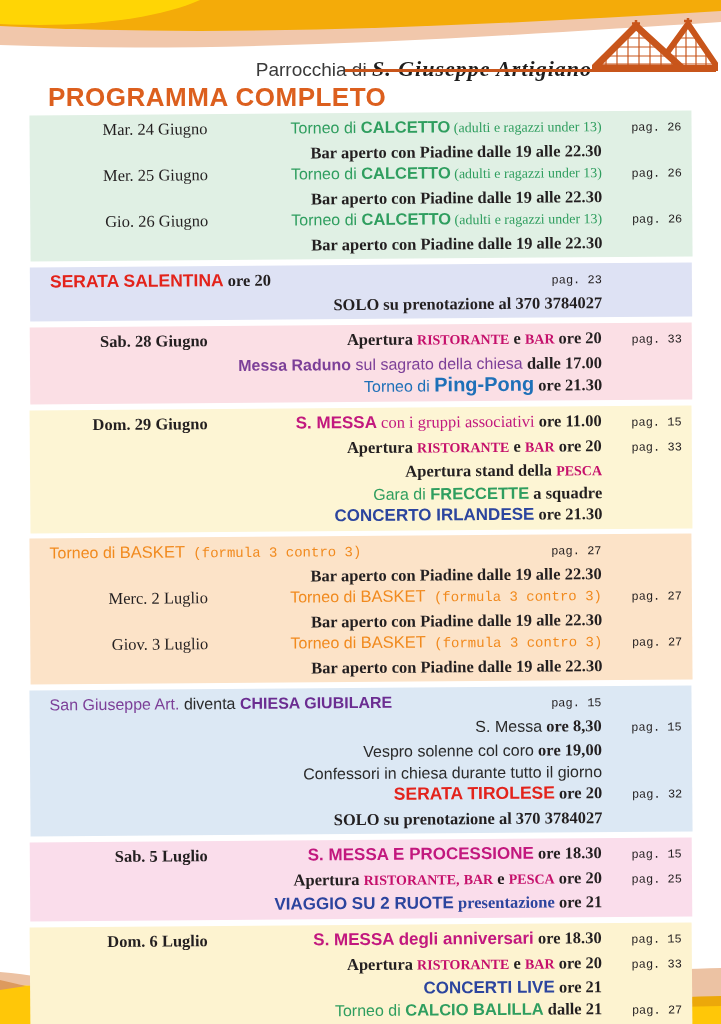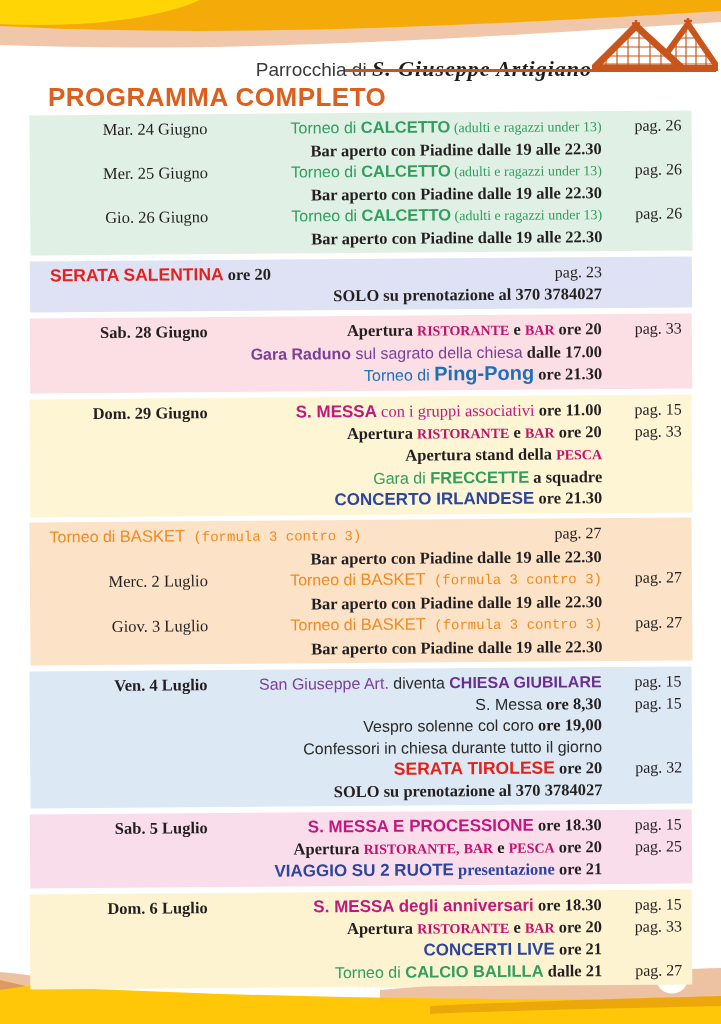--- a/index.html
+++ b/index.html
@@ -17,21 +17,21 @@
       font-family:"Liberation Sans",sans-serif;font-weight:700;font-size:26px;
       letter-spacing:.5px;color:var(--title);}
   
   #bands{position:absolute;top:113px;left:30px;width:662px;z-index:2;text-align:right;}
   .band{width:662px;box-sizing:border-box;margin:0 0 6px 0;padding:4px 10px 4px 20px;
         transform:rotate(-0.45deg);}
   .row{display:grid;grid-template-columns:158px 1fr 80px;line-height:21.5px;align-items:baseline;}
   .date{font-family:"Liberation Serif",serif;font-size:16.5px;color:var(--dark);}
   .band.bold-dates .date{font-weight:700;}
   .event{white-space:nowrap;overflow:visible;}
-  .pag{font-family:Liberation Serif, serif;font-size:16px;color:var(--dark);}
+  .pag{font-family:Liberation Mono, monospace;font-size:12px;color:var(--dark);}
   
   .seg-db {font-family:"Liberation Serif",serif;font-weight:700;font-size:16.5px;color:var(--dark);}
   .seg-g  {font-family:"Liberation Sans",sans-serif;font-size:16px;color:var(--green);}
   .seg-gb {font-family:"Liberation Sans",sans-serif;font-weight:700;font-size:16.5px;color:var(--green);}
   .seg-gs {font-family:"Liberation Serif",serif;font-size:14px;color:var(--green);}
   .seg-rb {font-family:"Liberation Sans",sans-serif;font-weight:700;font-size:17.5px;color:var(--red);}
   .seg-cb {font-family:"Liberation Serif",serif;font-weight:700;font-size:14px;color:var(--crimson);}
   .seg-mb {font-family:"Liberation Sans",sans-serif;font-weight:700;font-size:17px;color:var(--magenta);}
   .seg-ms {font-family:"Liberation Serif",serif;font-size:16.5px;color:var(--magenta);}
   .seg-p  {font-family:"Liberation Sans",sans-serif;font-size:16px;color:var(--purple);}
@@ -153,21 +153,21 @@
         </div>
       </div>
       <div class="band bold-dates" style="background: rgb(251, 223, 229);">
         <div class="row">
           <span class="date">Sab. 28 Giugno</span>
           <span class="event"><span class="seg-db">Apertura </span><span class="seg-cb">RISTORANTE</span><span class="seg-db"> e </span><span class="seg-cb">BAR</span><span class="seg-db"> ore 20</span></span>
           <span class="pag">pag. 33</span>
         </div>
         <div class="row">
           <span class="date"></span>
-          <span class="event"><span class="seg-apb">Gara Raduno</span><span class="seg-p"> sul sagrato della chiesa</span><span class="seg-db"> dalle 17.00</span></span>
+          <span class="event"><span class="seg-apb">Messa Raduno</span><span class="seg-p"> sul sagrato della chiesa</span><span class="seg-db"> dalle 17.00</span></span>
           <span class="pag"></span>
         </div>
         <div class="row">
           <span class="date"></span>
           <span class="event"><span class="seg-bl">Torneo di </span><span class="seg-blb">Ping-Pong</span><span class="seg-db"> ore 21.30</span></span>
           <span class="pag"></span>
         </div>
       </div>
       <div class="band bold-dates" style="background: rgb(253, 245, 212);">
         <div class="row">
@@ -222,21 +222,20 @@
           <span class="pag">pag. 27</span>
         </div>
         <div class="row">
           <span class="date"></span>
           <span class="event"><span class="seg-db">Bar aperto con Piadine dalle 19 alle 22.30</span></span>
           <span class="pag"></span>
         </div>
       </div>
       <div class="band bold-dates" style="background: rgb(220, 232, 244);">
         <div class="row">
-          <span class="date">Ven. 4 Luglio</span>
           <span class="event"><span class="seg-p">San Giuseppe Art.</span><span class="seg-sd"> diventa </span><span class="seg-pb">CHIESA GIUBILARE</span></span>
           <span class="pag">pag. 15</span>
         </div>
         <div class="row">
           <span class="date"></span>
           <span class="event"><span class="seg-sd">S. Messa</span><span class="seg-db"> ore 8,30</span></span>
           <span class="pag">pag. 15</span>
         </div>
         <div class="row">
           <span class="date"></span>

